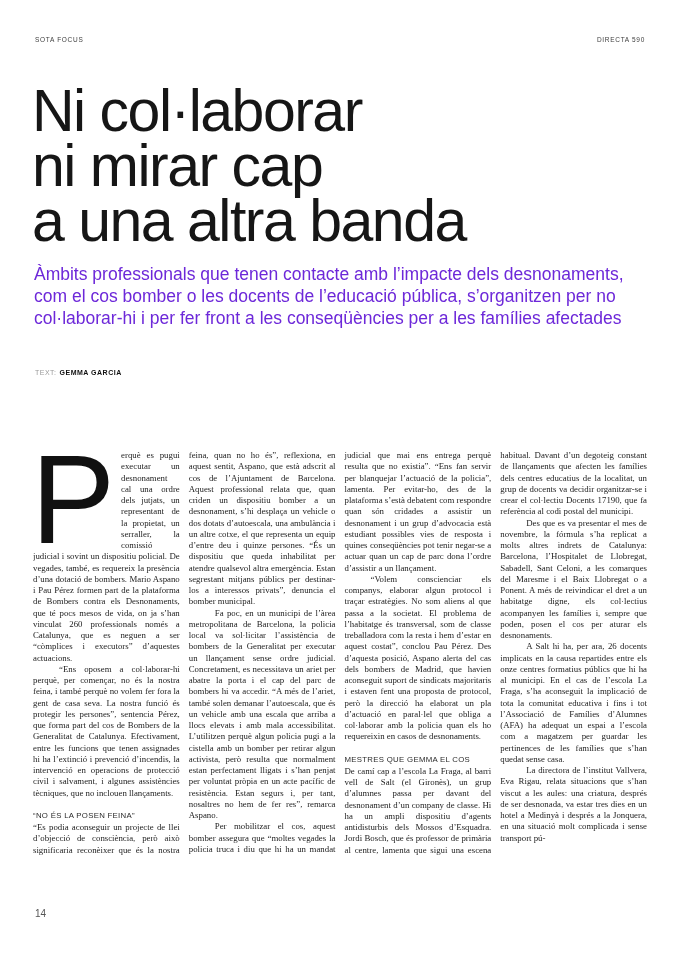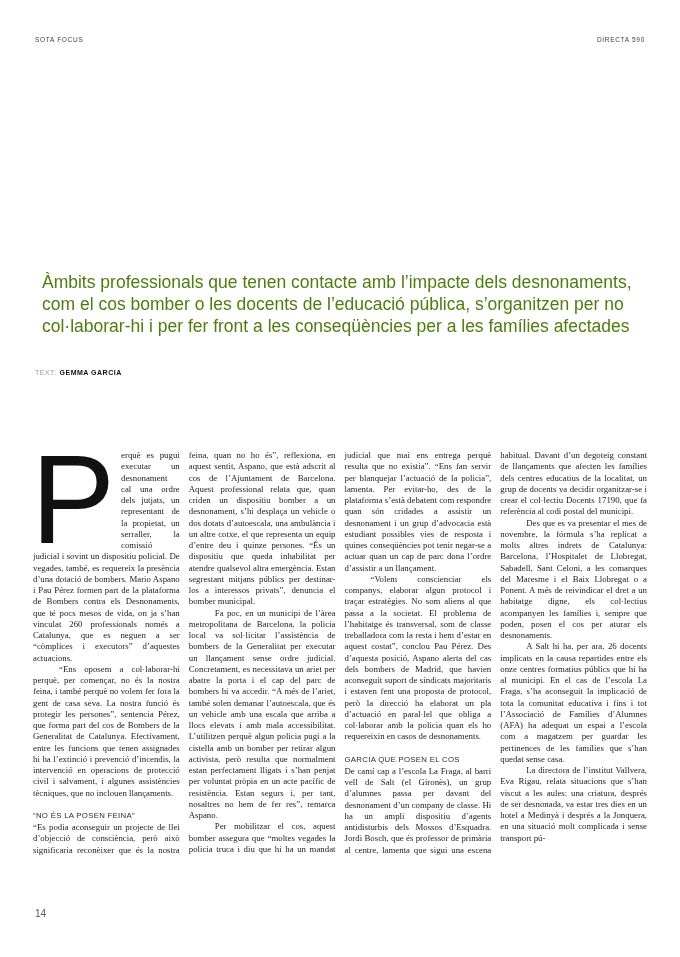--- a/index.html
+++ b/index.html
@@ -21,22 +21,22 @@
   
   .headline{
     position:absolute;top:84px;left:32px;width:600px;
     font-size:59px;line-height:55px;letter-spacing:-1.5px;
     font-weight:400;color:#161616;
     white-space:pre-line;margin:0;
   }
   
   .standfirst{
     position:absolute;top:263px;left:34px;width:606px;
-    font-size:17.5px;line-height:22px;font-weight:400;color:#4d7c0f;
-    margin:8px;
+    font-size:17.5px;line-height:22px;font-weight:400;color:#6d28d9;
+    margin:0;
   }
   
   .byline{
     position:absolute;top:369px;left:35px;
     font-size:7px;letter-spacing:.5px;
   }
   .byline .lbl{color:#9a9a9a;font-weight:400;}
   .byline .auth{color:#111;font-weight:700;margin-left:3px;}
   
   .body{
@@ -72,36 +72,39 @@
 </head>
 <body>
 
 <div class="page">
 
   <div class="running-head">
     <span>SOTA FOCUS</span>
     <span>DIRECTA 590</span>
   </div>
 
+  <h1 class="headline">Ni col·laborar
+ni mirar cap
+a una altra banda</h1>
 
   <p class="standfirst">Àmbits professionals que tenen contacte amb l’impacte dels desnonaments, com el cos bomber o les docents de l’educació pública, s’organitzen per no col·laborar-hi i per fer front a les conseqüències per a les famílies afectades</p>
 
   <div class="byline">
     <span class="lbl">TEXT:</span><span class="auth">GEMMA GARCIA</span>
   </div>
 
   <div class="body">
     <p><span class="dropcap">P</span><span>erquè es pugui executar un desnonament cal una ordre dels jutjats, un representant de la propietat, un serraller, la comissió judicial i sovint un dispositiu policial. De vegades, també, es requereix la presència d’una dotació de bombers. Mario Aspano i Pau Pérez formen part de la plataforma de Bombers contra els Desnonaments, que té pocs mesos de vida, on ja s’han vinculat 260 professionals només a Catalunya, que es neguen a ser “còmplices i executors” d’aquestes actuacions.</span></p>
     <p class="indent">“Ens oposem a col·laborar-hi perquè, per començar, no és la nostra feina, i també perquè no volem fer fora la gent de casa seva. La nostra funció és protegir les persones”, sentencia Pérez, que forma part del cos de Bombers de la Generalitat de Catalunya. Efectivament, entre les funcions que tenen assignades hi ha l’extinció i prevenció d’incendis, la intervenció en operacions de protecció civil i salvament, i algunes assistències tècniques, que no inclouen llançaments.</p>
     <h3 class="crosshead">“NO ÉS LA POSEN FEINA”</h3>
     <p>“Es podia aconseguir un projecte de llei d’objecció de consciència, però això significaria reconèixer que és la nostra feina, quan no ho és”, reflexiona, en aquest sentit, Aspano, que està adscrit al cos de l’Ajuntament de Barcelona. Aquest professional relata que, quan criden un dispositiu bomber a un desnonament, s’hi desplaça un vehicle o dos dotats d’autoescala, una ambulància i un altre cotxe, el que representa un equip d’entre deu i quinze persones. “És un dispositiu que queda inhabilitat per atendre qualsevol altra emergència. Estan segrestant mitjans públics per destinar-los a interessos privats”, denuncia el bomber municipal.</p>
     <p class="indent">Fa poc, en un municipi de l’àrea metropolitana de Barcelona, la policia local va sol·licitar l’assistència de bombers de la Generalitat per executar un llançament sense ordre judicial. Concretament, es necessitava un ariet per abatre la porta i el cap del parc de bombers hi va accedir. “A més de l’ariet, també solen demanar l’autoescala, que és un vehicle amb una escala que arriba a llocs elevats i amb mala accessibilitat. L’utilitzen perquè algun policia pugi a la cistella amb un bomber per retirar algun activista, però resulta que normalment estan perfectament lligats i s’han penjat per voluntat pròpia en un acte pacífic de resistència. Estan segurs i, per tant, nosaltres no hem de fer res”, remarca Aspano.</p>
     <p class="indent">Per mobilitzar el cos, aquest bomber assegura que “moltes vegades la policia truca i diu que hi ha un mandat judicial que mai ens entrega perquè resulta que no existia”. “Ens fan servir per blanquejar l’actuació de la policia”, lamenta. Per evitar-ho, des de la plataforma s’està debatent com respondre quan són cridades a assistir un desnonament i un grup d’advocacia està estudiant possibles vies de resposta i quines conseqüències pot tenir negar-se a actuar quan un cap de parc dona l’ordre d’assistir a un llançament.</p>
     <p class="indent">“Volem conscienciar els companys, elaborar algun protocol i traçar estratègies. No som aliens al que passa a la societat. El problema de l’habitatge és transversal, som de classe treballadora com la resta i hem d’estar en aquest costat”, conclou Pau Pérez. Des d’aquesta posició, Aspano alerta del cas dels bombers de Madrid, que havien aconseguit suport de sindicats majoritaris i estaven fent una proposta de protocol, però la direcció ha elaborat un pla d’actuació en paral·lel que obliga a col·laborar amb la policia quan els ho requereixin en casos de desnonaments.</p>
-    <h3 class="crosshead">GARCIA QUE POSEN EL COS</h3>
+    <h3 class="crosshead">MESTRES QUE GEMMA EL COS</h3>
     <p>De camí cap a l’escola La Fraga, al barri vell de Salt (el Gironès), un grup d’alumnes passa per davant del desnonament d’un company de classe. Hi ha un ampli dispositiu d’agents antidisturbis dels Mossos d’Esquadra. Jordi Bosch, que és professor de primària al centre, lamenta que sigui una escena habitual. Davant d’un degoteig constant de llançaments que afecten les famílies dels centres educatius de la localitat, un grup de docents va decidir organitzar-se i crear el col·lectiu Docents 17190, que fa referència al codi postal del municipi.</p>
     <p class="indent">Des que es va presentar el mes de novembre, la fórmula s’ha replicat a molts altres indrets de Catalunya: Barcelona, l’Hospitalet de Llobregat, Sabadell, Sant Celoni, a les comarques del Maresme i el Baix Llobregat o a Ponent. A més de reivindicar el dret a un habitatge digne, els col·lectius acompanyen les famílies i, sempre que poden, posen el cos per aturar els desnonaments.</p>
     <p class="indent">A Salt hi ha, per ara, 26 docents implicats en la causa repartides entre els onze centres formatius públics que hi ha al municipi. En el cas de l’escola La Fraga, s’ha aconseguit la implicació de tota la comunitat educativa i fins i tot l’Associació de Famílies d’Alumnes (AFA) ha adequat un espai a l’escola com a magatzem per guardar les pertinences de les famílies que s’han quedat sense casa.</p>
     <p class="indent">La directora de l’institut Vallvera, Eva Rigau, relata situacions que s’han viscut a les aules: una criatura, després de ser desnonada, va estar tres dies en un hotel a Medinyà i després a la Jonquera, en una situació molt complicada i sense transport pú-</p>
   </div>
 
   <div class="folio">14</div>
 
 </div>
 

